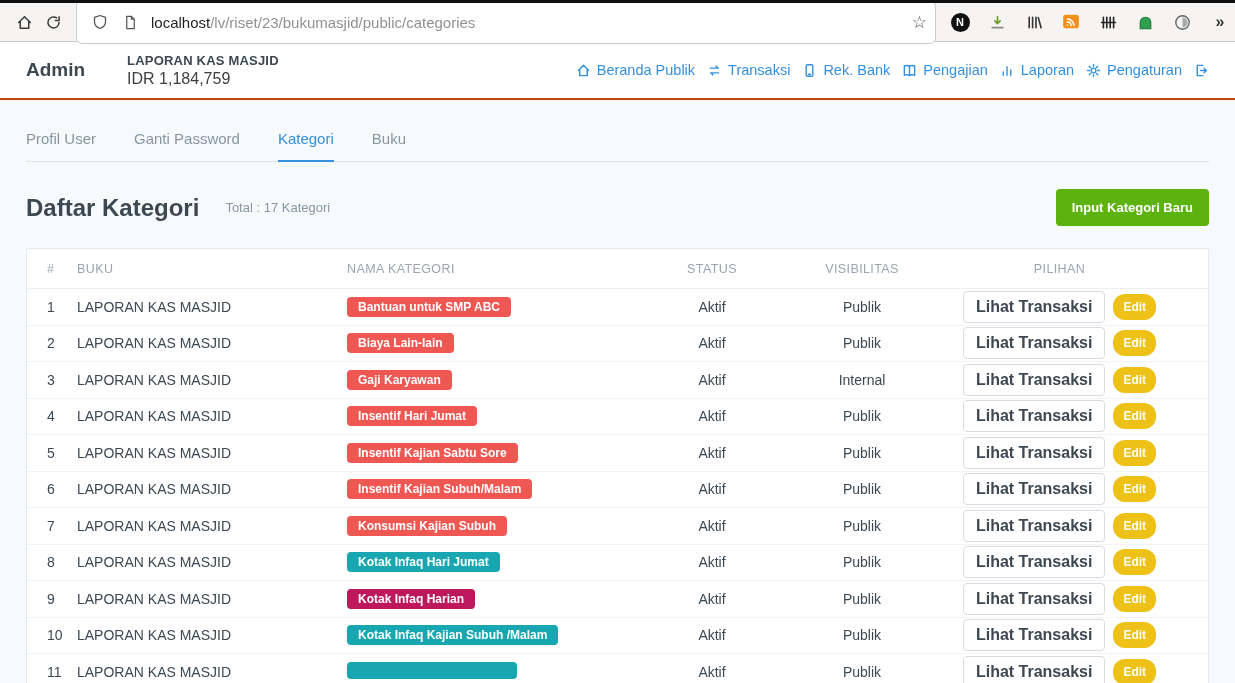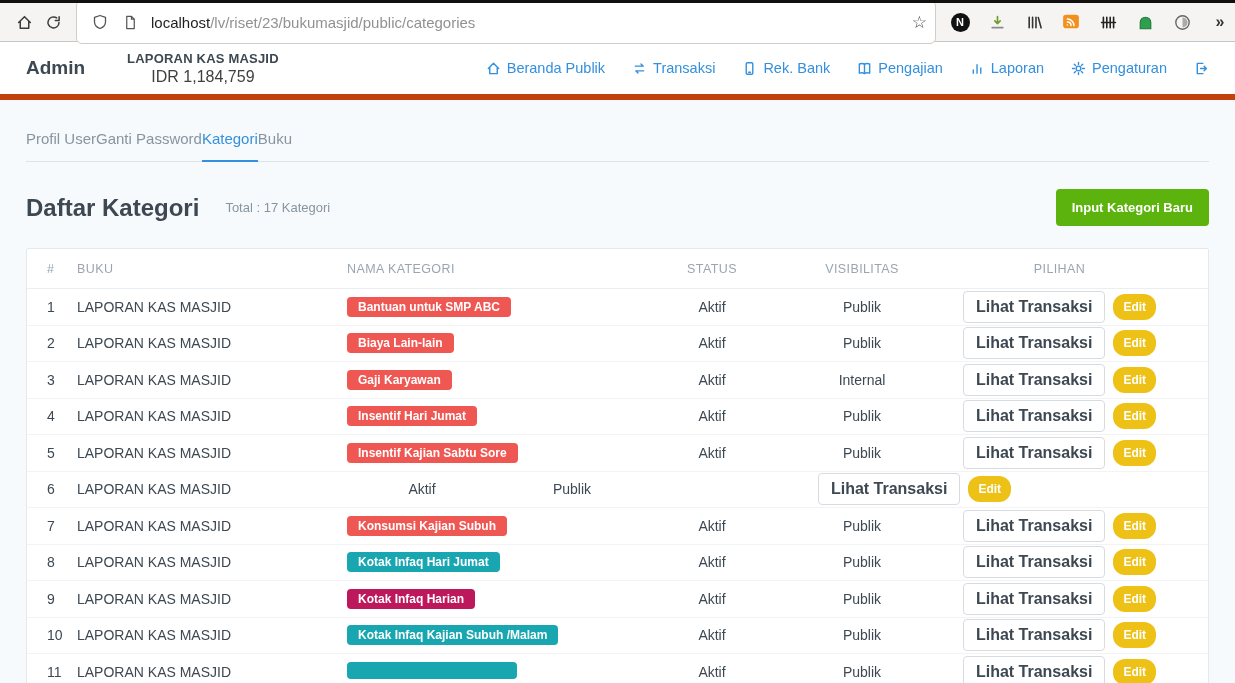--- a/index.html
+++ b/index.html
@@ -19,34 +19,34 @@
   .url-host { color:#1f1f1f; }
   .url-path { color:#919191; }
   .star { margin-left:auto; font-size:17px; color:#4c4c4c; cursor:pointer; }
   .ext-area { display:flex; align-items:center; margin-left:14px; gap:17px; }
   .ext { width:20px; height:20px; display:flex; align-items:center; justify-content:center; cursor:pointer; }
   .ext-n { width:19px; height:19px; background:#111; color:#fff; border-radius:50%;
     font-size:11px; font-weight:bold; display:flex; align-items:center; justify-content:center; }
   .chevrons { font-size:16px; color:#333; letter-spacing:-2px; font-weight:bold; }
 
   
-  .appbar { height:58px; background:#fff; border-bottom:6px solid #c2410c;
-    display:flex; align-items:center; padding:0 26px;text-align:center; }
+  .appbar { height:58px; background:#fff; border-bottom:2px solid #c2410c;
+    display:flex; align-items:center; padding:0 26px; }
   .admin-label { font-size:19px; font-weight:bold; color:#3d4852; }
   .book-block { margin-left:42px; }
   .book-title { font-size:13px; font-weight:bold; color:#3d4852; letter-spacing:.2px; }
   .book-balance { font-size:16px; color:#404040; margin-top:2px; }
-  .nav { margin-left:auto; display:flex; align-items:center; gap:27px; }
+  .nav { margin-left:auto; display:flex; align-items:center; gap:12px; }
   .nav-item { display:flex; align-items:center; gap:6px; color:var(--nav-blue);
     font-size:14.5px; text-decoration:none; cursor:pointer; }
   .nav-item .icon { display:flex; }
 
   
   .page { padding:0 26px; }
-  .tabs { display:flex; padding-top:30px; border-bottom:1px solid #dee3e8; }
+  .tabs { display:flex; gap:38px; padding-top:30px; border-bottom:1px solid #dee3e8; }
   .tab { font-size:15px; color:#8795a1; padding-bottom:13px; cursor:pointer; }
   .tab.active { color:var(--nav-blue); border-bottom:2px solid var(--nav-blue); margin-bottom:-1px; }
 
   .section-head { display:flex; align-items:center; margin-top:27px; }
   .page-title { font-size:24px; font-weight:600; color:#3d4852; }
   .total-label { font-size:13px; color:#8795a1; margin-left:26px; }
   .btn-new { margin-left:auto; background:var(--green-button); color:#fff; border:none;
     font-size:13px; font-weight:bold; padding:11px 16px; border-radius:4px; cursor:pointer;
     font-family:inherit; }
 
@@ -297,20 +297,23 @@
       <div class="c c-status">Aktif</div>
       <div class="c c-vis">Publik</div>
       <div class="c c-pil">
         <button class="btn-view">Lihat Transaksi</button>
         <button class="btn-edit">Edit</button>
       </div>
     </div>
     <div class="trow">
       <div class="c c-num">6</div>
       <div class="c c-buku">LAPORAN KAS MASJID</div>
+      <div class="c c-nama">
+        <span class="badge" style="background:#ef5753">Insentif Kajian Subuh/Malam</span>
+      </div>
       <div class="c c-status">Aktif</div>
       <div class="c c-vis">Publik</div>
       <div class="c c-pil">
         <button class="btn-view">Lihat Transaksi</button>
         <button class="btn-edit">Edit</button>
       </div>
     </div>
     <div class="trow">
       <div class="c c-num">7</div>
       <div class="c c-buku">LAPORAN KAS MASJID</div>

